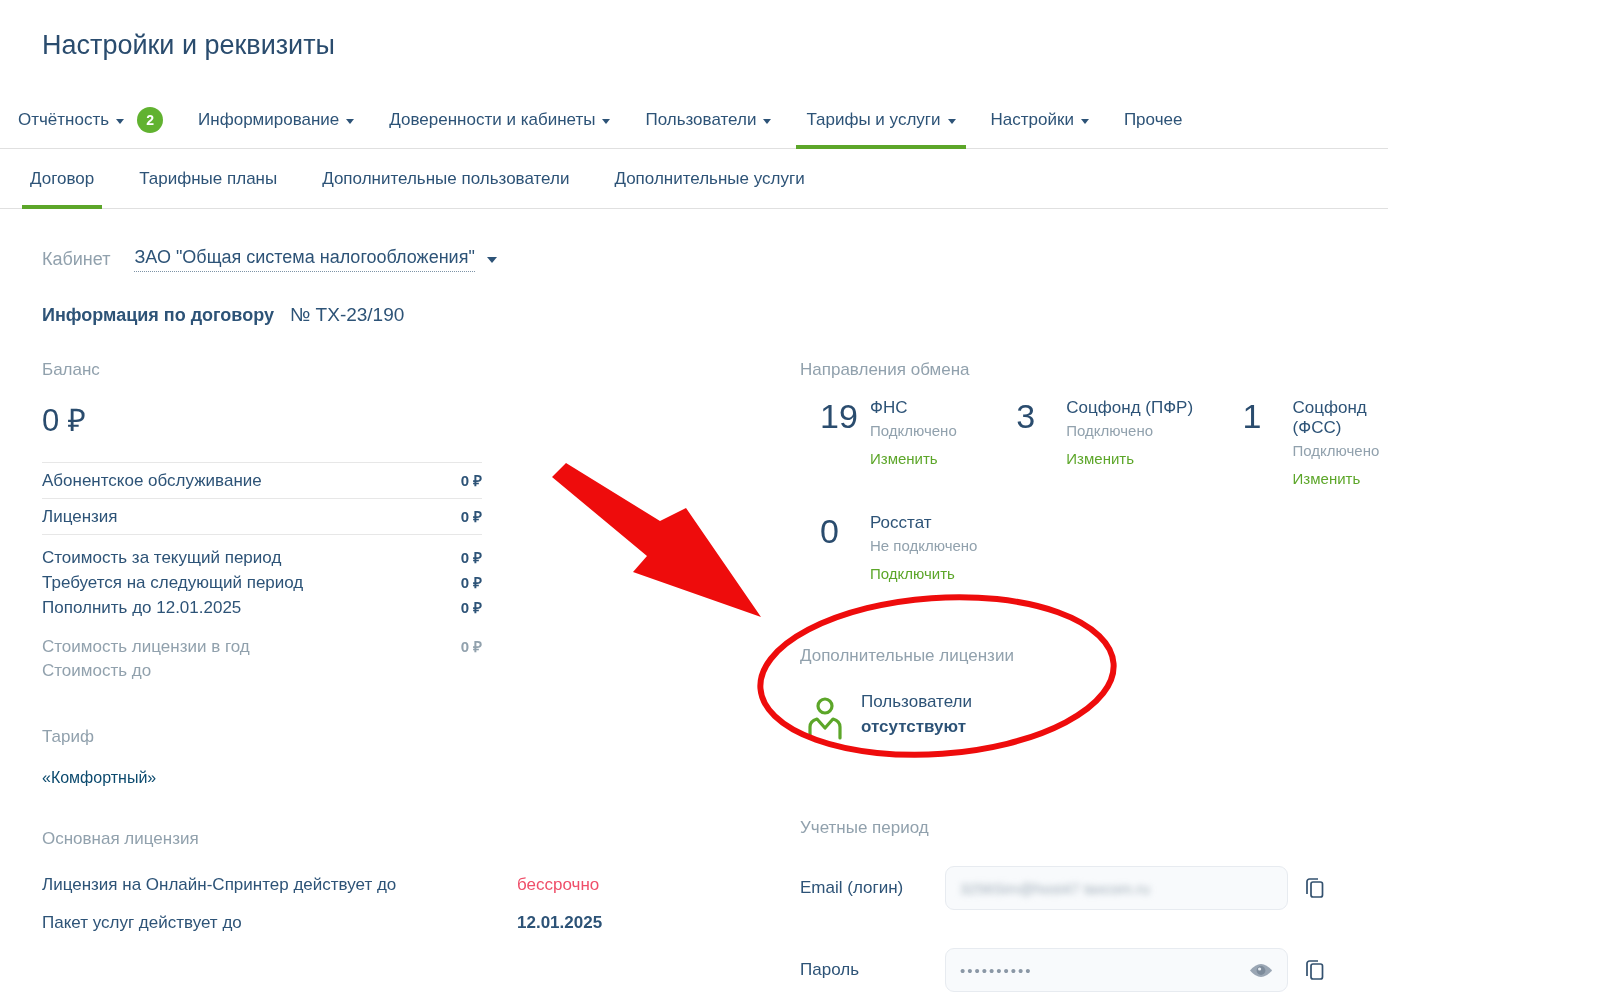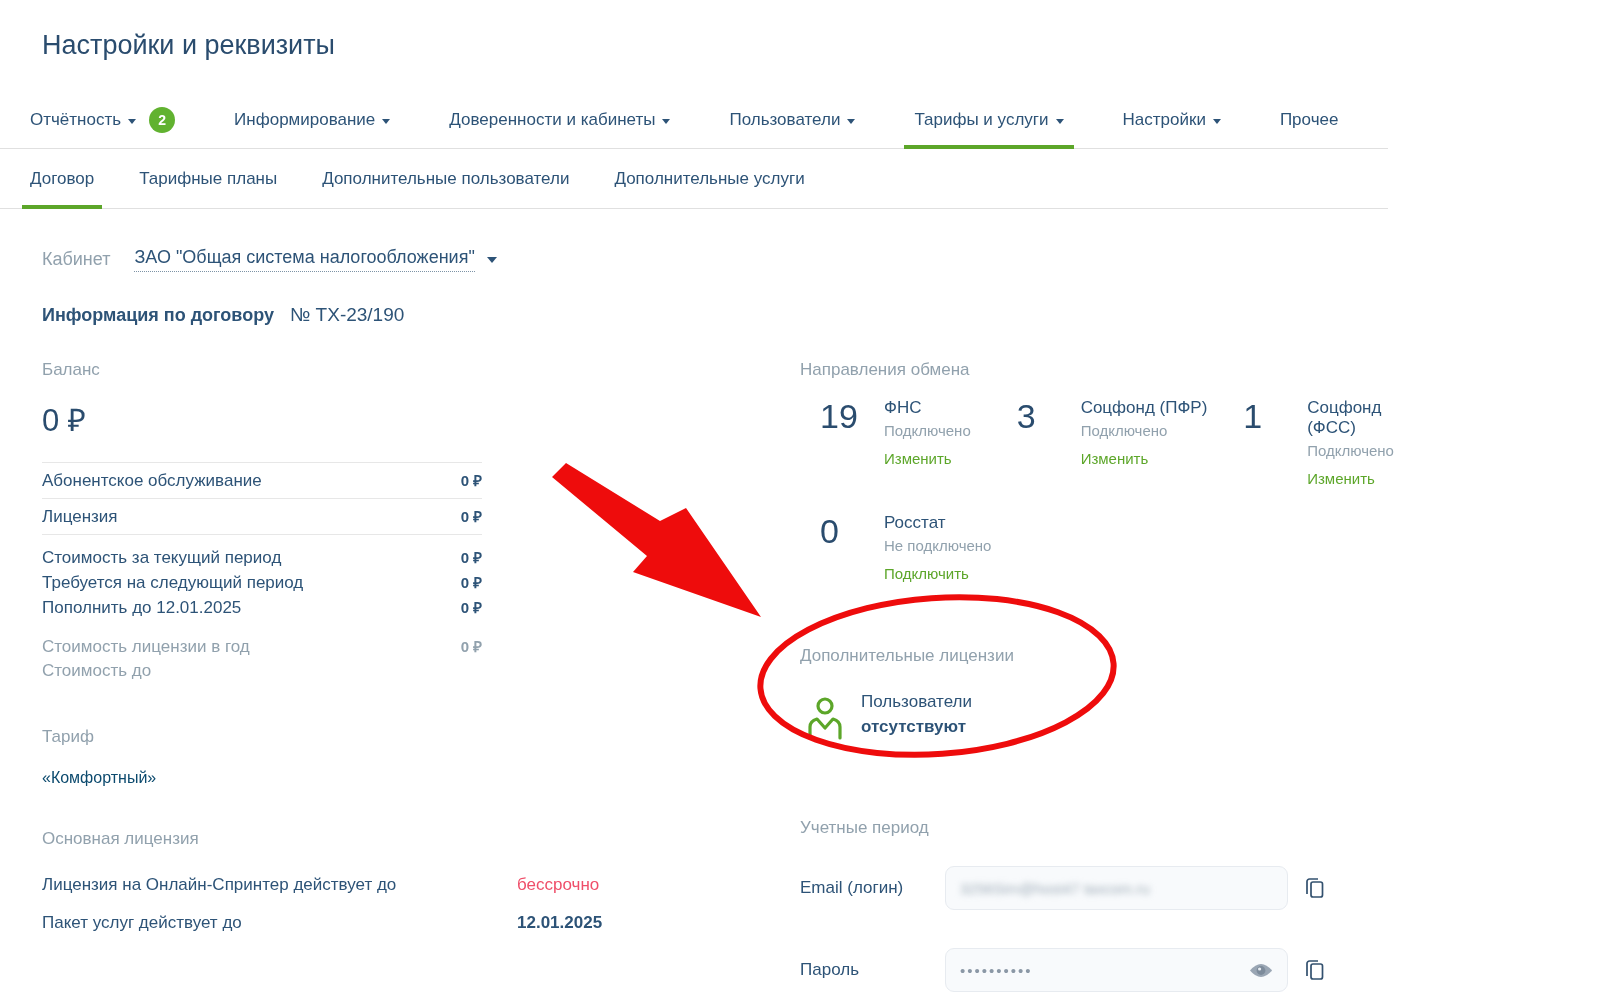--- a/index.html
+++ b/index.html
@@ -12,22 +12,22 @@
   html,body{background:#fff;}
   body{
     width:1601px;height:1000px;position:relative;overflow:hidden;
     font-family:"Liberation Sans",sans-serif;color:var(--blue);
   }
   .page{width:1388px;height:1000px;position:relative;}
 
   .title{padding:30px 0 0 42px;font-size:27px;font-weight:400;color:#2a4c6e;}
 
   
-  .tabbar{margin-top:30px;height:58px;display:flex;align-items:flex-start;gap:59px;
-          padding-left:30px;border-bottom:1px solid #e0e0e0;}
+  .tabbar{margin-top:30px;height:58px;display:flex;align-items:flex-start;gap:35px;
+          padding-left:18px;border-bottom:1px solid #e0e0e0;}
   .tab{display:flex;align-items:center;gap:7px;font-size:17px;height:100%;position:relative;cursor:pointer;white-space:nowrap;}
   .tab.active::after{content:"";position:absolute;left:-10px;right:-10px;bottom:-1px;height:4px;background:var(--green);}
   .caret{width:0;height:0;border-left:4px solid transparent;border-right:4px solid transparent;border-top:5px solid currentColor;margin-top:3px;}
   .badge{width:26px;height:26px;border-radius:50%;background:#61b230;color:#fff;font-size:14px;
          display:flex;align-items:center;justify-content:center;margin-left:6px;font-weight:700;}
 
   
   .subbar{height:60px;display:flex;align-items:center;gap:45px;padding-left:30px;border-bottom:1px solid #e0e0e0;}
   .subtab{font-size:17px;height:100%;display:flex;align-items:center;position:relative;cursor:pointer;white-space:nowrap;}
   .subtab.active::after{content:"";position:absolute;left:-8px;right:-8px;bottom:-1px;height:4px;background:var(--green);}
@@ -69,21 +69,21 @@
   .tariff-link{display:inline-block;margin-top:22px;font-size:16px;cursor:pointer;color:#0c4a6e;}
   .license-label{margin-top:42px;}
   .lic-row{display:flex;margin-top:26px;font-size:17px;width:640px;}
   .lic-row + .lic-row{margin-top:18px;}
   .lic-row .lbl{flex:0 0 475px;}
   .lic-val-red{color:#ef4f6a;}
   .lic-val-bold{font-weight:700;}
 
   
   .dir-row{display:flex;margin-top:18px;padding-left:20px;}
-  .dir-item{display:flex;gap:14px;}
+  .dir-item{display:flex;gap:0;}
   .dir-item.w1{width:210px;}
   .dir-item.w2{width:242px;}
   .dir-num{min-width:50px;font-size:34px;color:#2a4c6e;line-height:1.1;}
   .dir-name{font-size:17px;}
   .dir-status{font-size:15px;color:var(--gray);margin-top:4px;}
   .dir-action{font-size:15px;color:var(--green);margin-top:11px;cursor:pointer;}
 
   
   .extra{margin-top:64px;}
   .user-row{display:flex;align-items:flex-start;margin-top:26px;padding-left:6px;}

